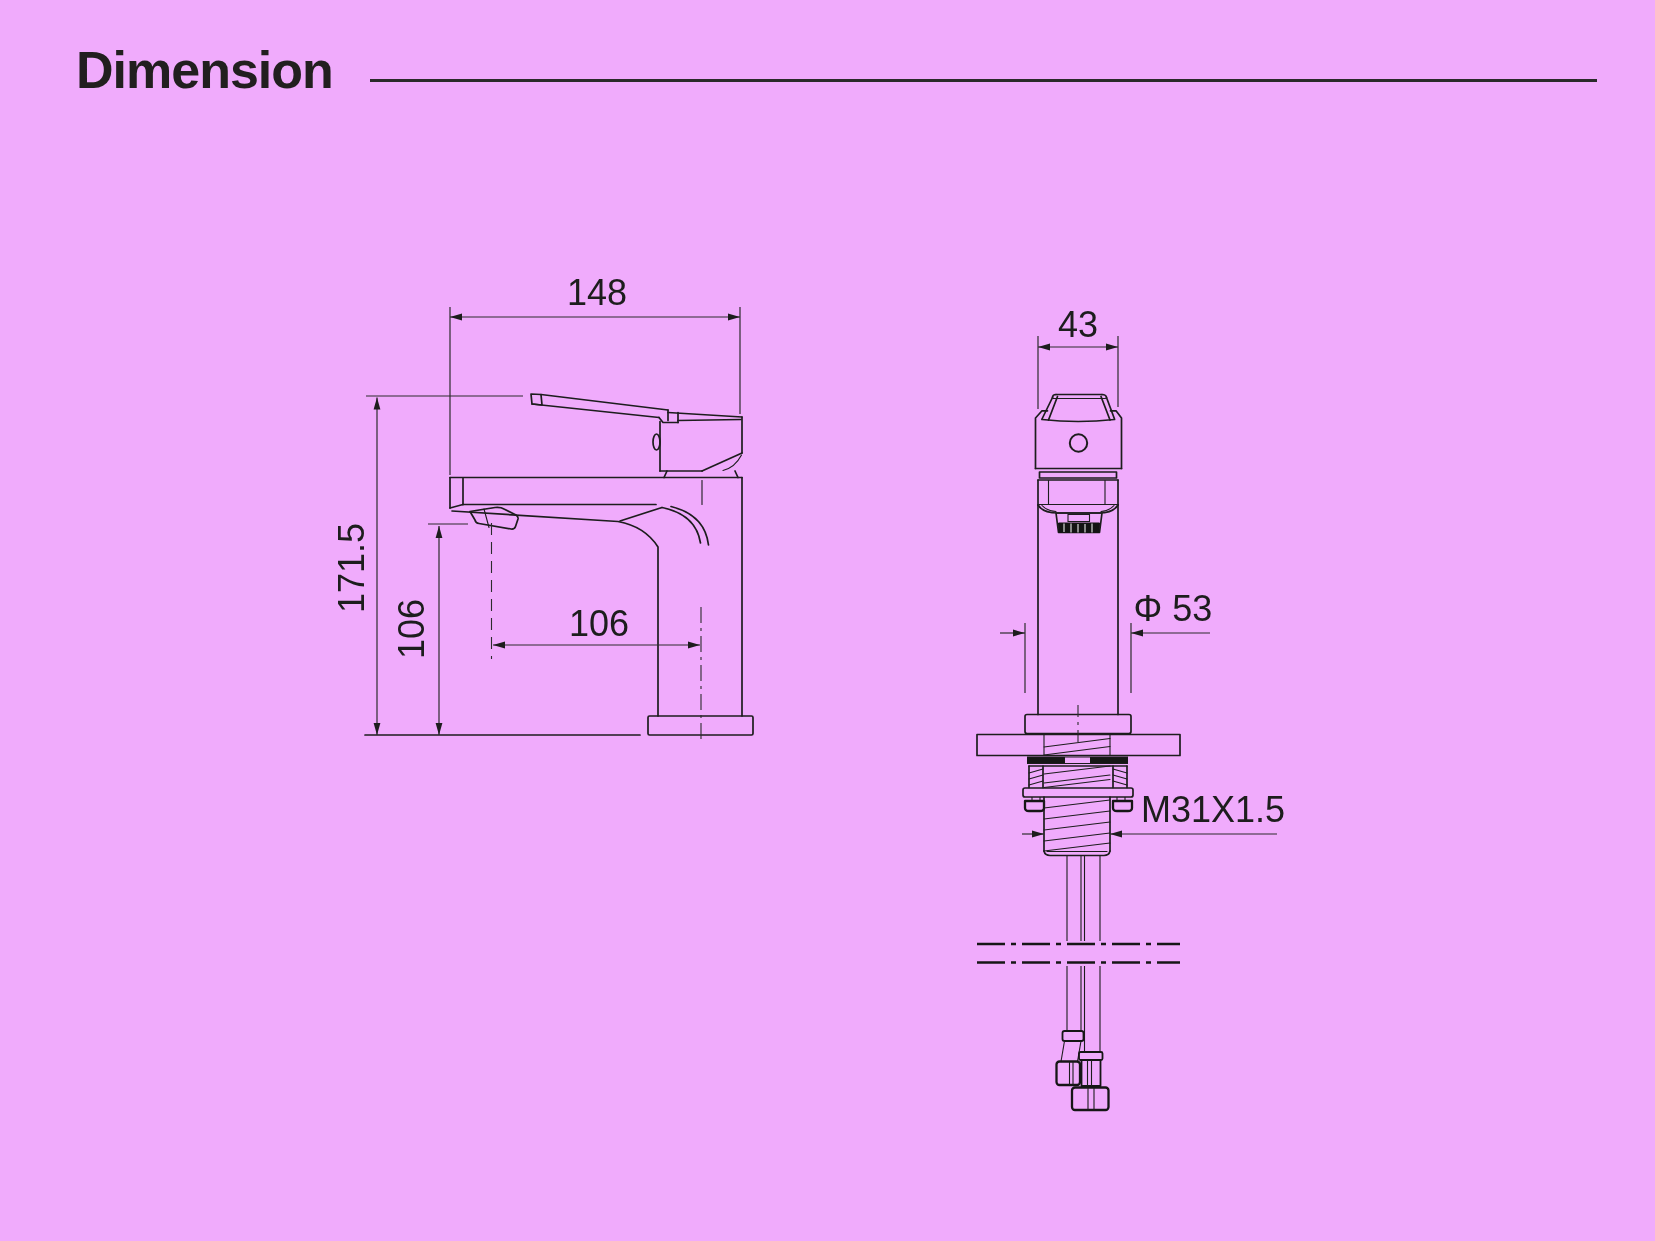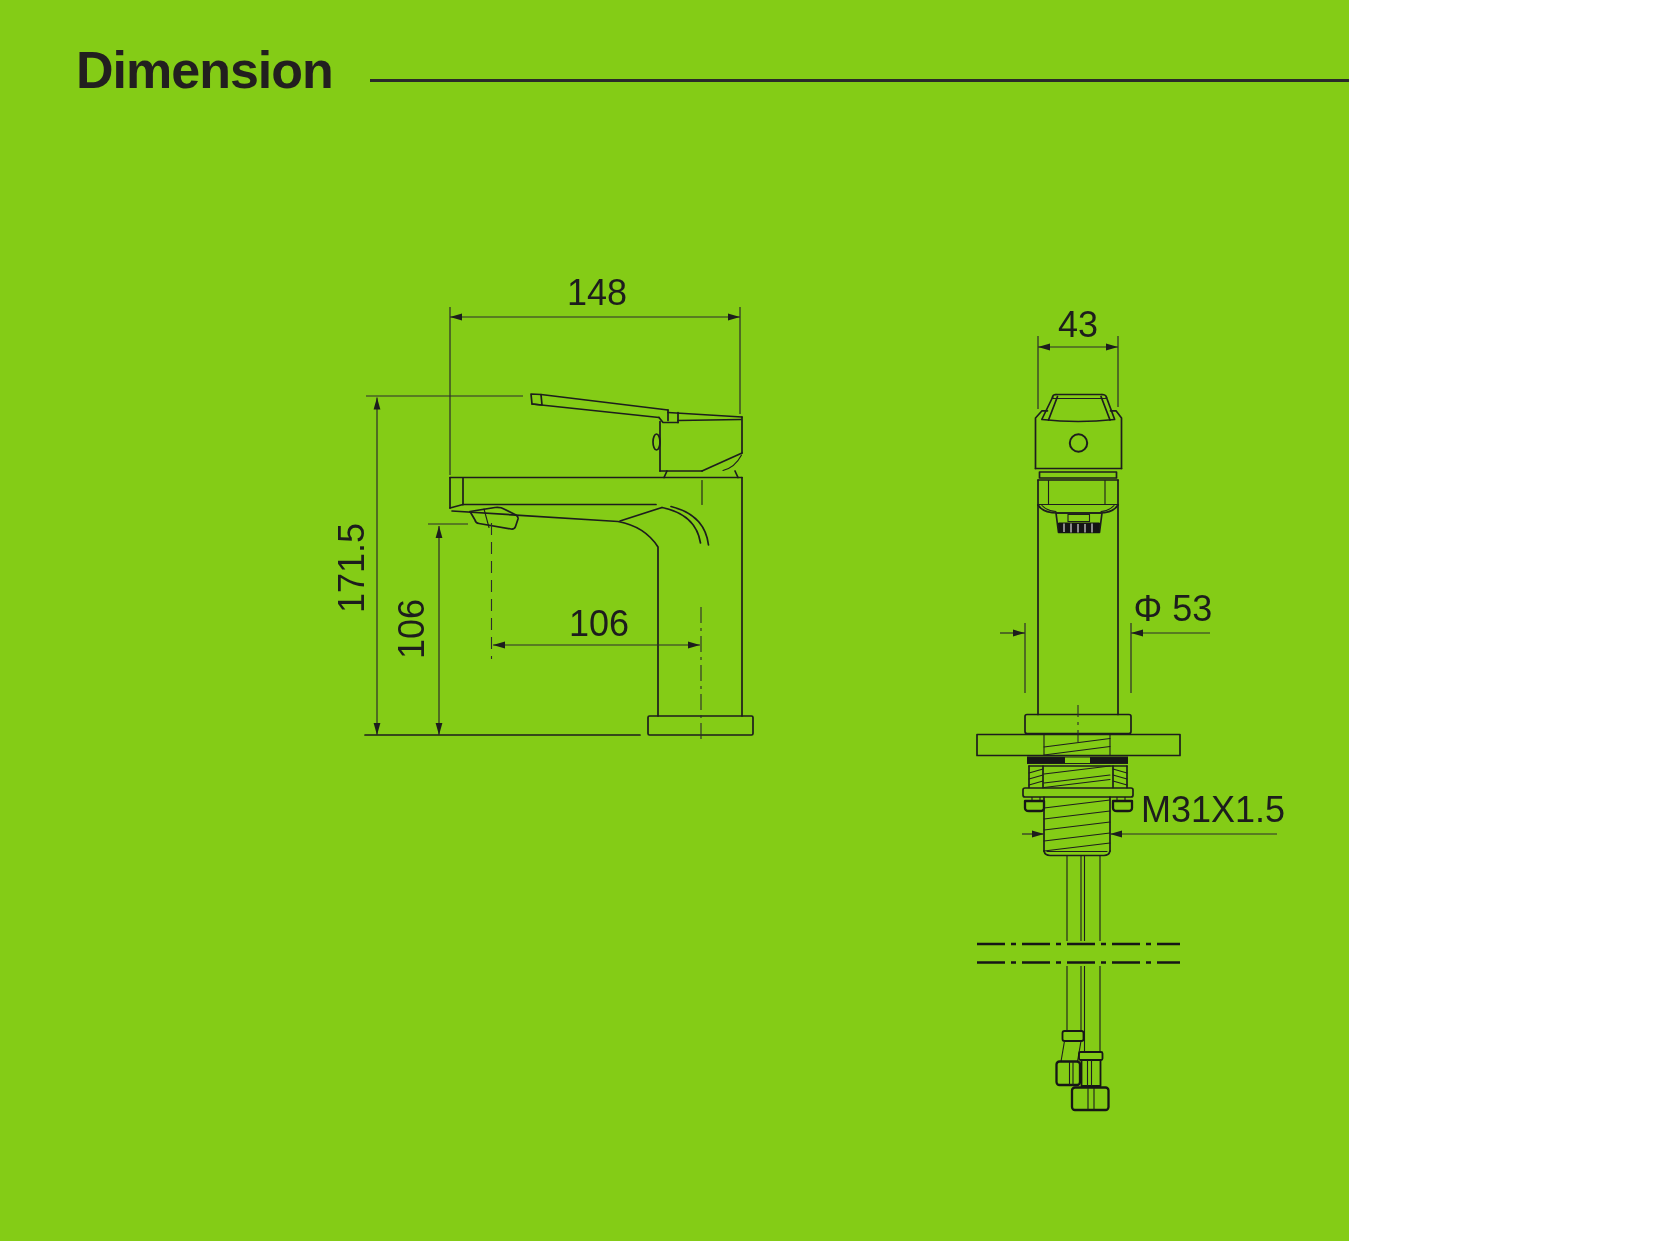--- a/index.html
+++ b/index.html
@@ -1,16 +1,16 @@
 <!DOCTYPE html>
 <html><head>
 <meta charset="utf-8">
 <style>
   html,body{margin:0;padding:0;background:#ffffff;}
-  #canvas{position:relative;width:1349px;height:1241px;background:#84cc16;overflow:hidden;
+  #canvas{position:relative;width:1655px;height:1241px;background:#f0abfc;overflow:hidden;
           font-family:"Liberation Sans",sans-serif;}
   .title{position:absolute;left:76px;top:40px;font-size:52px;font-weight:700;color:#221f1f;
          letter-spacing:-1px;font-family:"Liberation Sans",sans-serif;}
   .rule{position:absolute;left:370px;top:79px;width:1227px;height:3px;background:#2a2a2a;}
   svg{position:absolute;left:0;top:0;}
   .part{stroke:#1d1d1d;stroke-width:1.7;fill:none;stroke-linejoin:round;stroke-linecap:round;}
   .thin{stroke:#1d1d1d;stroke-width:1.1;fill:none;}
   .heavy{stroke:#161616;stroke-width:2.3;fill:none;stroke-linejoin:round;}
   .dimline{stroke:#2c2c2c;stroke-width:1.2;fill:none;}
   .arrow{fill:#1d1d1d;stroke:none;}

